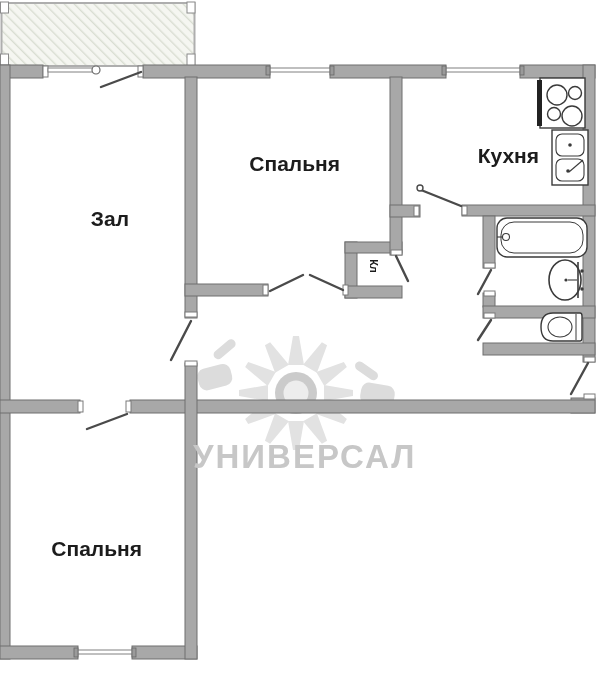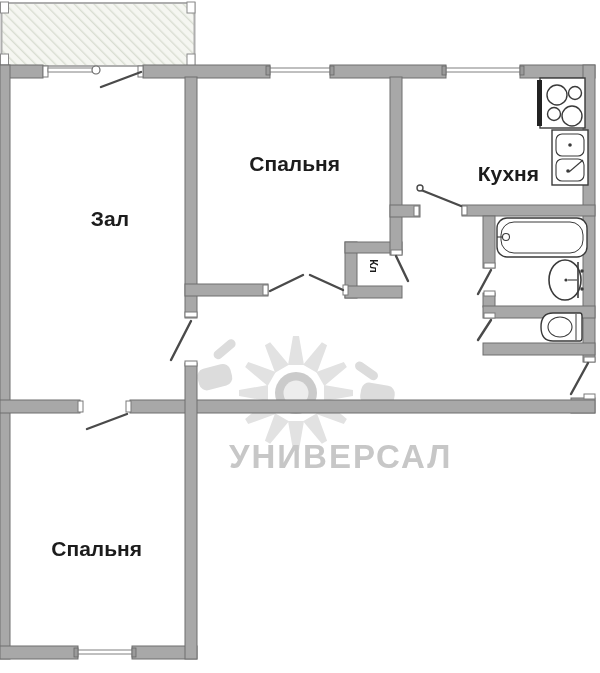--- a/index.html
+++ b/index.html
@@ -4,21 +4,21 @@
 <style>
   html,body{margin:0;padding:0;background:#fff;}
   .stage{position:relative;width:600px;height:673px;background:#ffffff;overflow:hidden;
          font-family:"Liberation Sans", sans-serif;}
   .plan-svg{position:absolute;left:0;top:0;width:600px;height:673px;}
   .room-label{position:absolute;color:#1c1c1c;font-weight:bold;font-size:21px;
               text-align:right;white-space:nowrap;}
   .closet-label{position:absolute;color:#1c1c1c;font-weight:bold;font-size:11px;
                 transform:rotate(90deg);transform-origin:center center;text-align:center;}
   .wm-line1{position:absolute;left:193px;top:438px;width:212px;color:#c7c7c7;
-            font-weight:bold;font-size:33px;letter-spacing:2px;text-align:center;margin-left:36px;}
+            font-weight:bold;font-size:33px;letter-spacing:2px;text-align:center;}
   .wm-line2{position:absolute;left:193px;top:469px;width:207px;color:#d7d7d7;
             font-weight:normal;font-size:22px;letter-spacing:1px;text-align:center;}
 </style>
 </head>
 <body>
 
 <div class="stage">
 
 <svg class="plan-svg" id="plan-svg" viewBox="0 0 600 673">
   <defs>
@@ -205,21 +205,21 @@
       <ellipse cx="560" cy="327" rx="12" ry="10" stroke-width="1.1"></ellipse>
       <line x1="576" y1="314" x2="576" y2="340" stroke-width="1"></line>
     </g>
   </g>
 </svg>
 
 <div class="room-label" style="left:59px;top:207px;width:70px;">Зал</div>
 
 <div class="room-label" style="left:240px;top:152px;width:100px;">Спальня</div>
 
-<div class="room-label" style="left:449px;top:162px;width:90px;">Кухня</div>
+<div class="room-label" style="left:449px;top:144px;width:90px;">Кухня</div>
 
 <div class="closet-label" style="left:362px;top:259px;width:22px;height:14px;">Кл</div>
 
 <div class="room-label" style="left:42px;top:537px;width:100px;">Спальня</div>
 
 <div class="wm-line1">УНИВЕРСАЛ</div>
 
 </div>
 
 </body></html>

